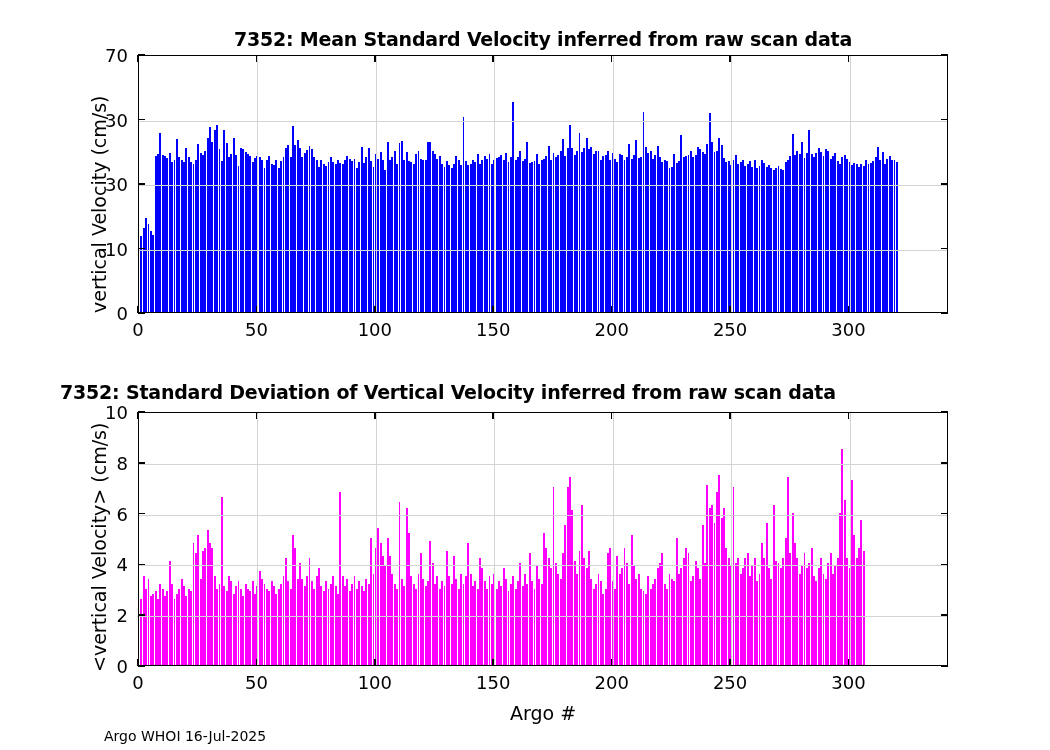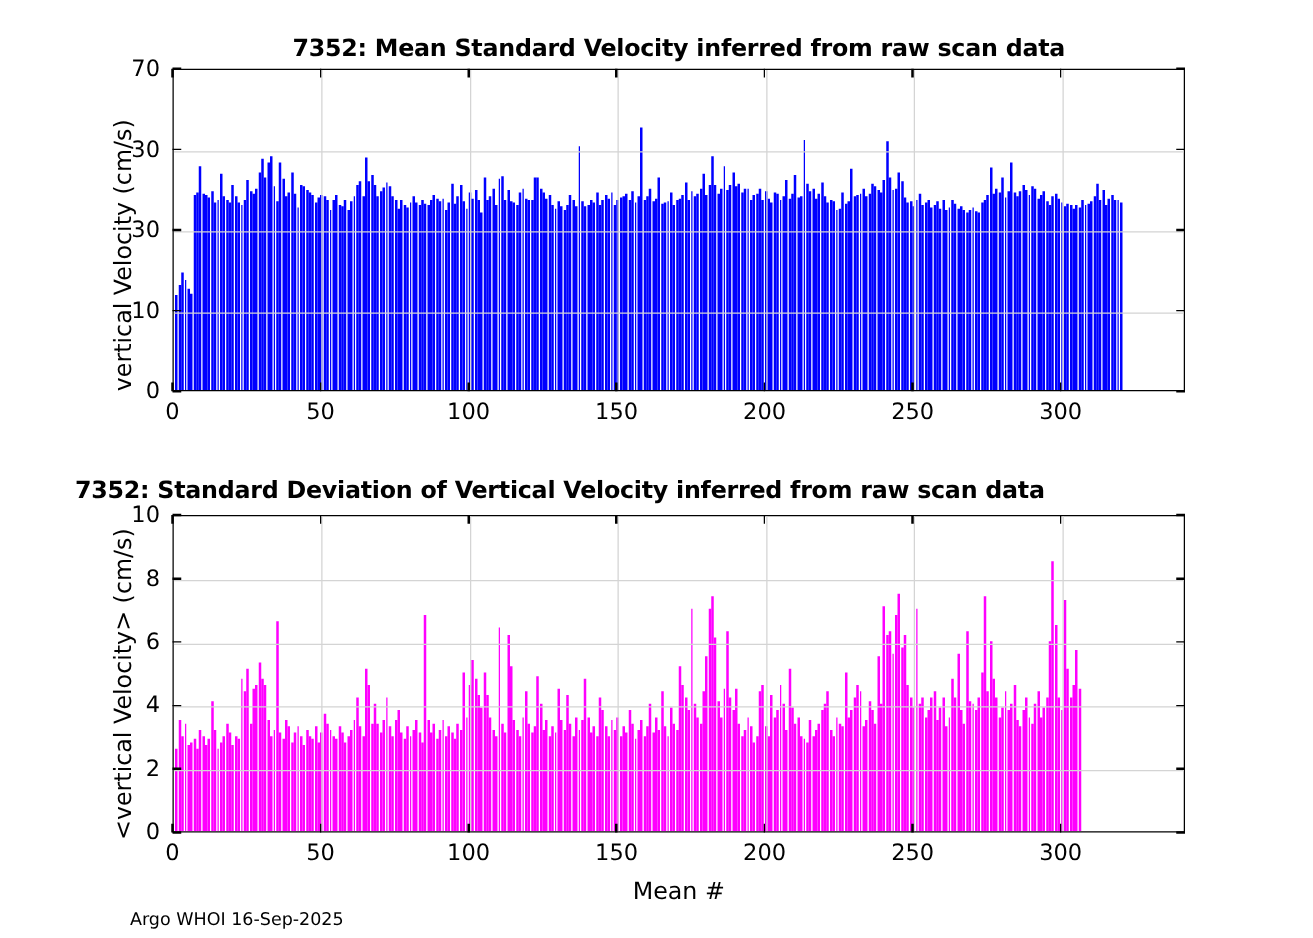--- a/index.html
+++ b/index.html
@@ -855,18 +855,18 @@
         <div class="tick-mark-x" style="left: 610.884px; top: 659px; height: 7px;"></div>
         <div class="tick-mark-x" style="left: 610.884px; top: 412px; height: 7px;"></div>
         <div class="xtick-label" style="left: 730.105px; top: 672px;">250</div>
         <div class="tick-mark-x" style="left: 729.305px; top: 659px; height: 7px;"></div>
         <div class="tick-mark-x" style="left: 729.305px; top: 412px; height: 7px;"></div>
         <div class="xtick-label" style="left: 848.526px; top: 672px;">300</div>
         <div class="tick-mark-x" style="left: 847.726px; top: 659px; height: 7px;"></div>
         <div class="tick-mark-x" style="left: 847.726px; top: 412px; height: 7px;"></div>
       </div>
 
-    <div class="xlabel" style="left:138px; width:810px; top:702px;">Mean #</div>
+    <div class="xlabel" style="left:138px; width:810px; top:702px;">Argo #</div>
   </div>
 
-  <div class="footer-note" style="left:104px; top:728px;">Argo WHOI 16-Sep-2025</div>
+  <div class="footer-note" style="left:104px; top:728px;">Argo WHOI 16-Jul-2025</div>
 
 </div>
 
 </body></html>

